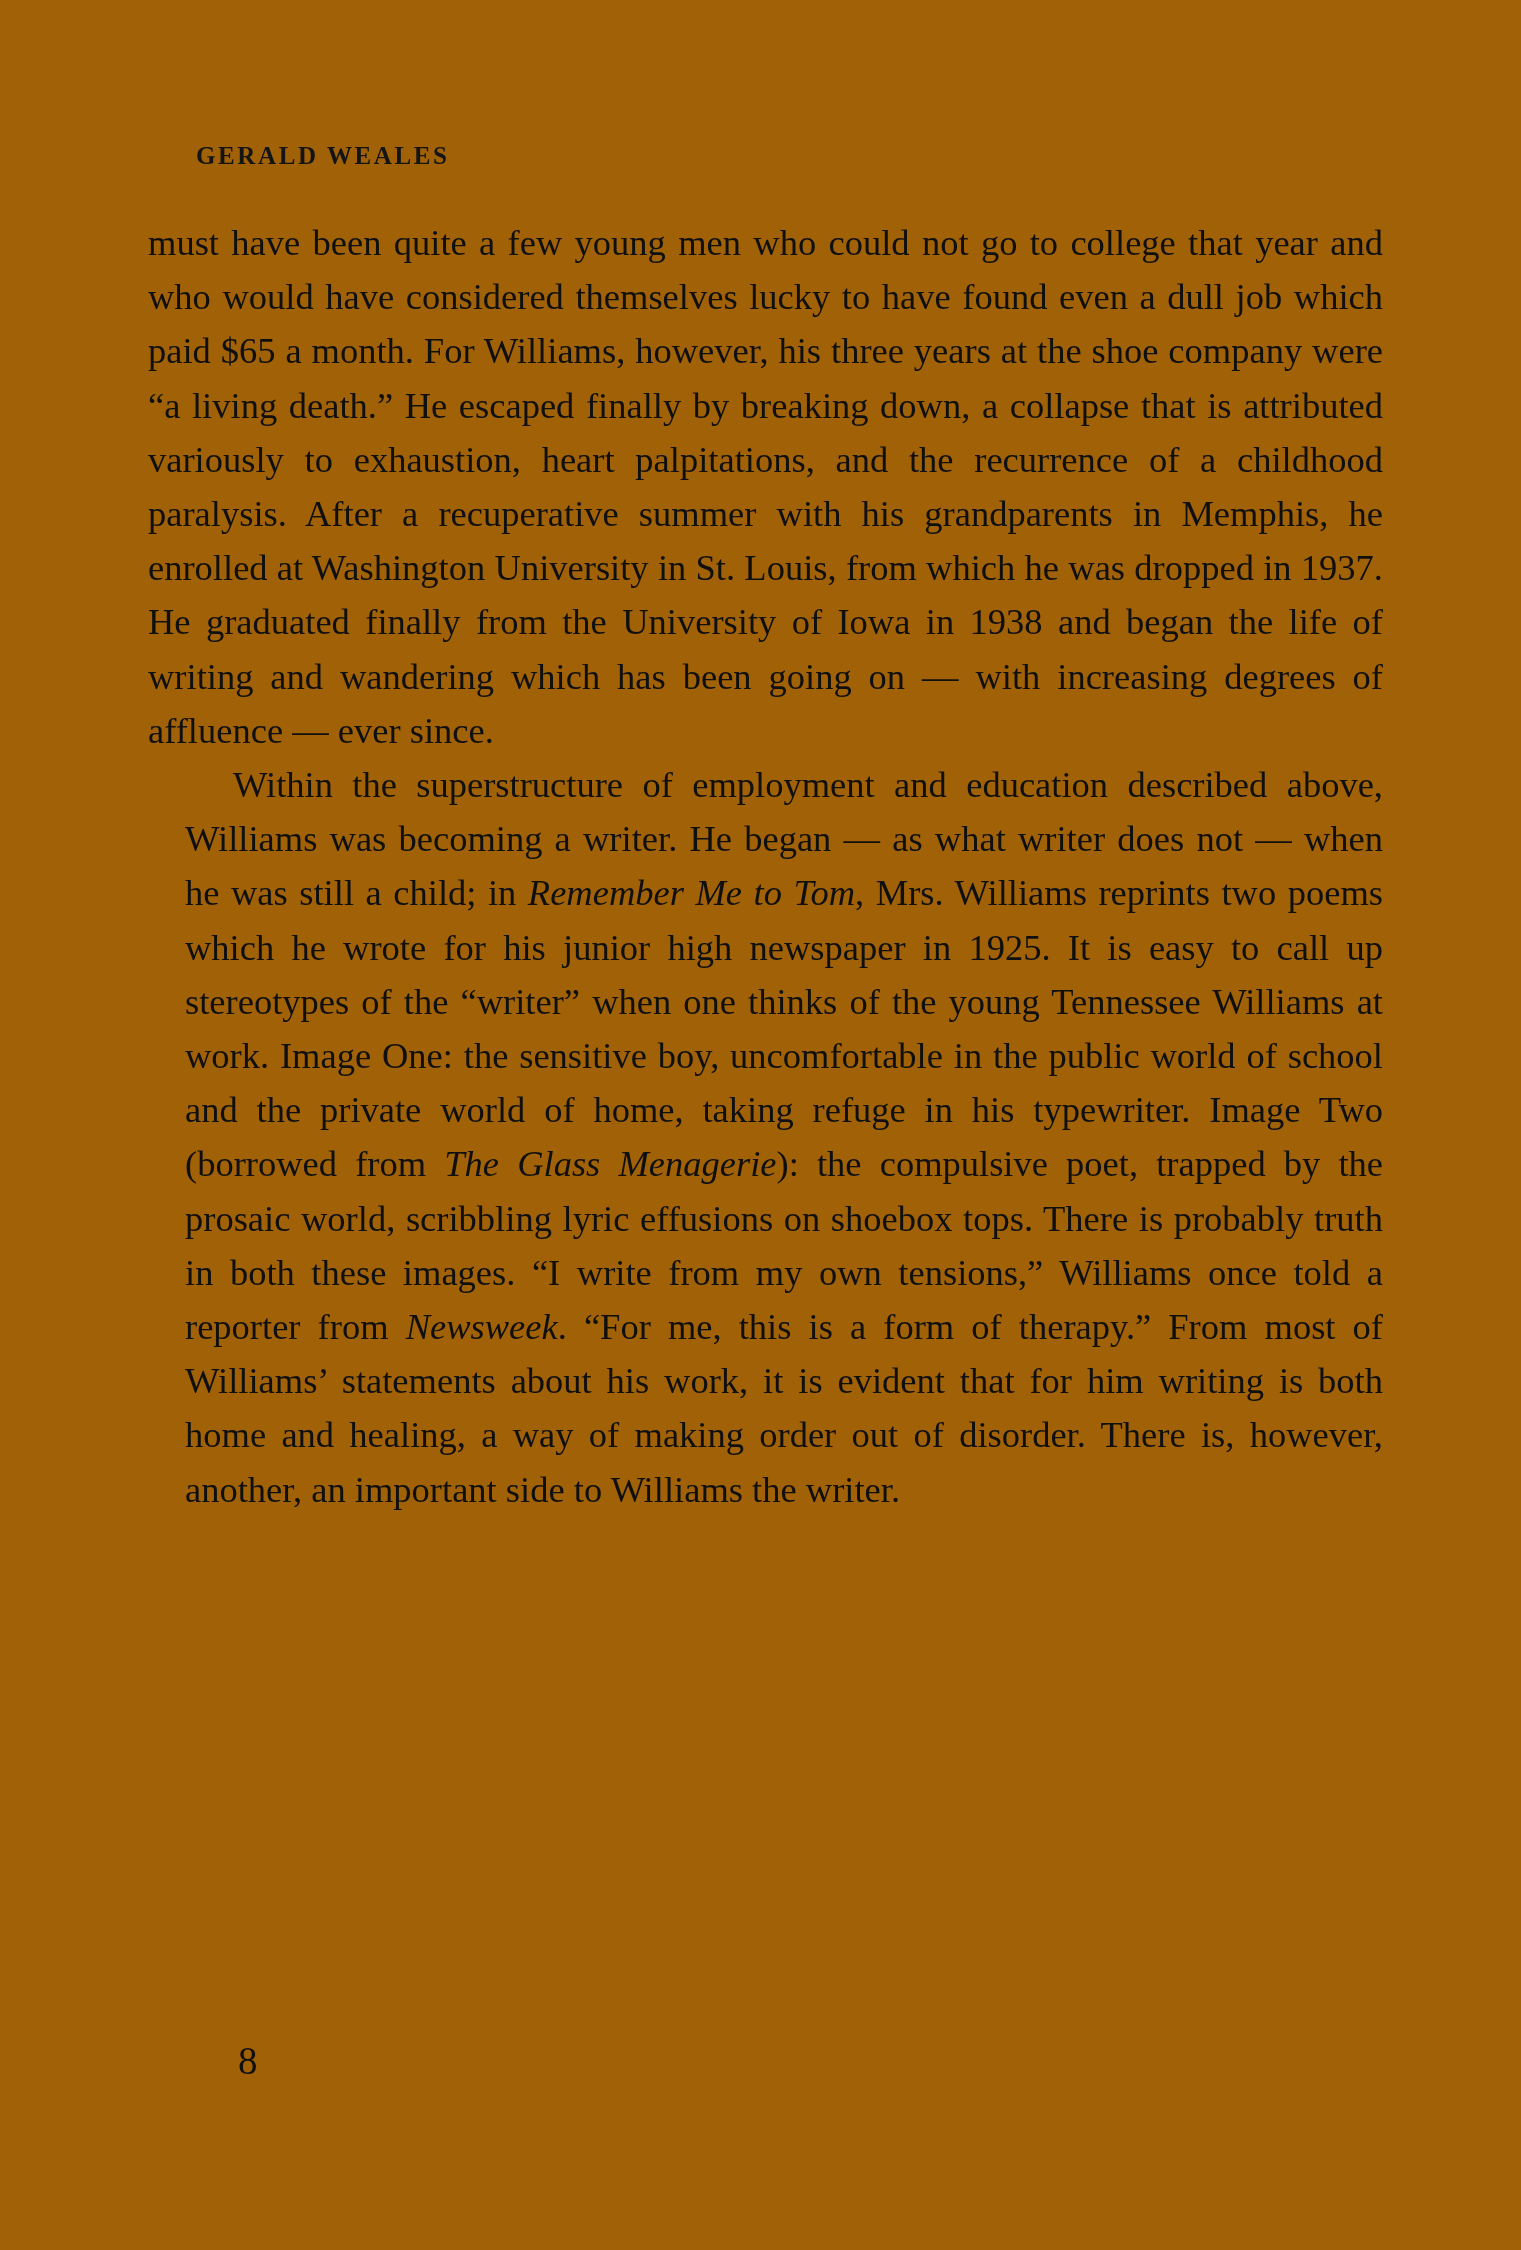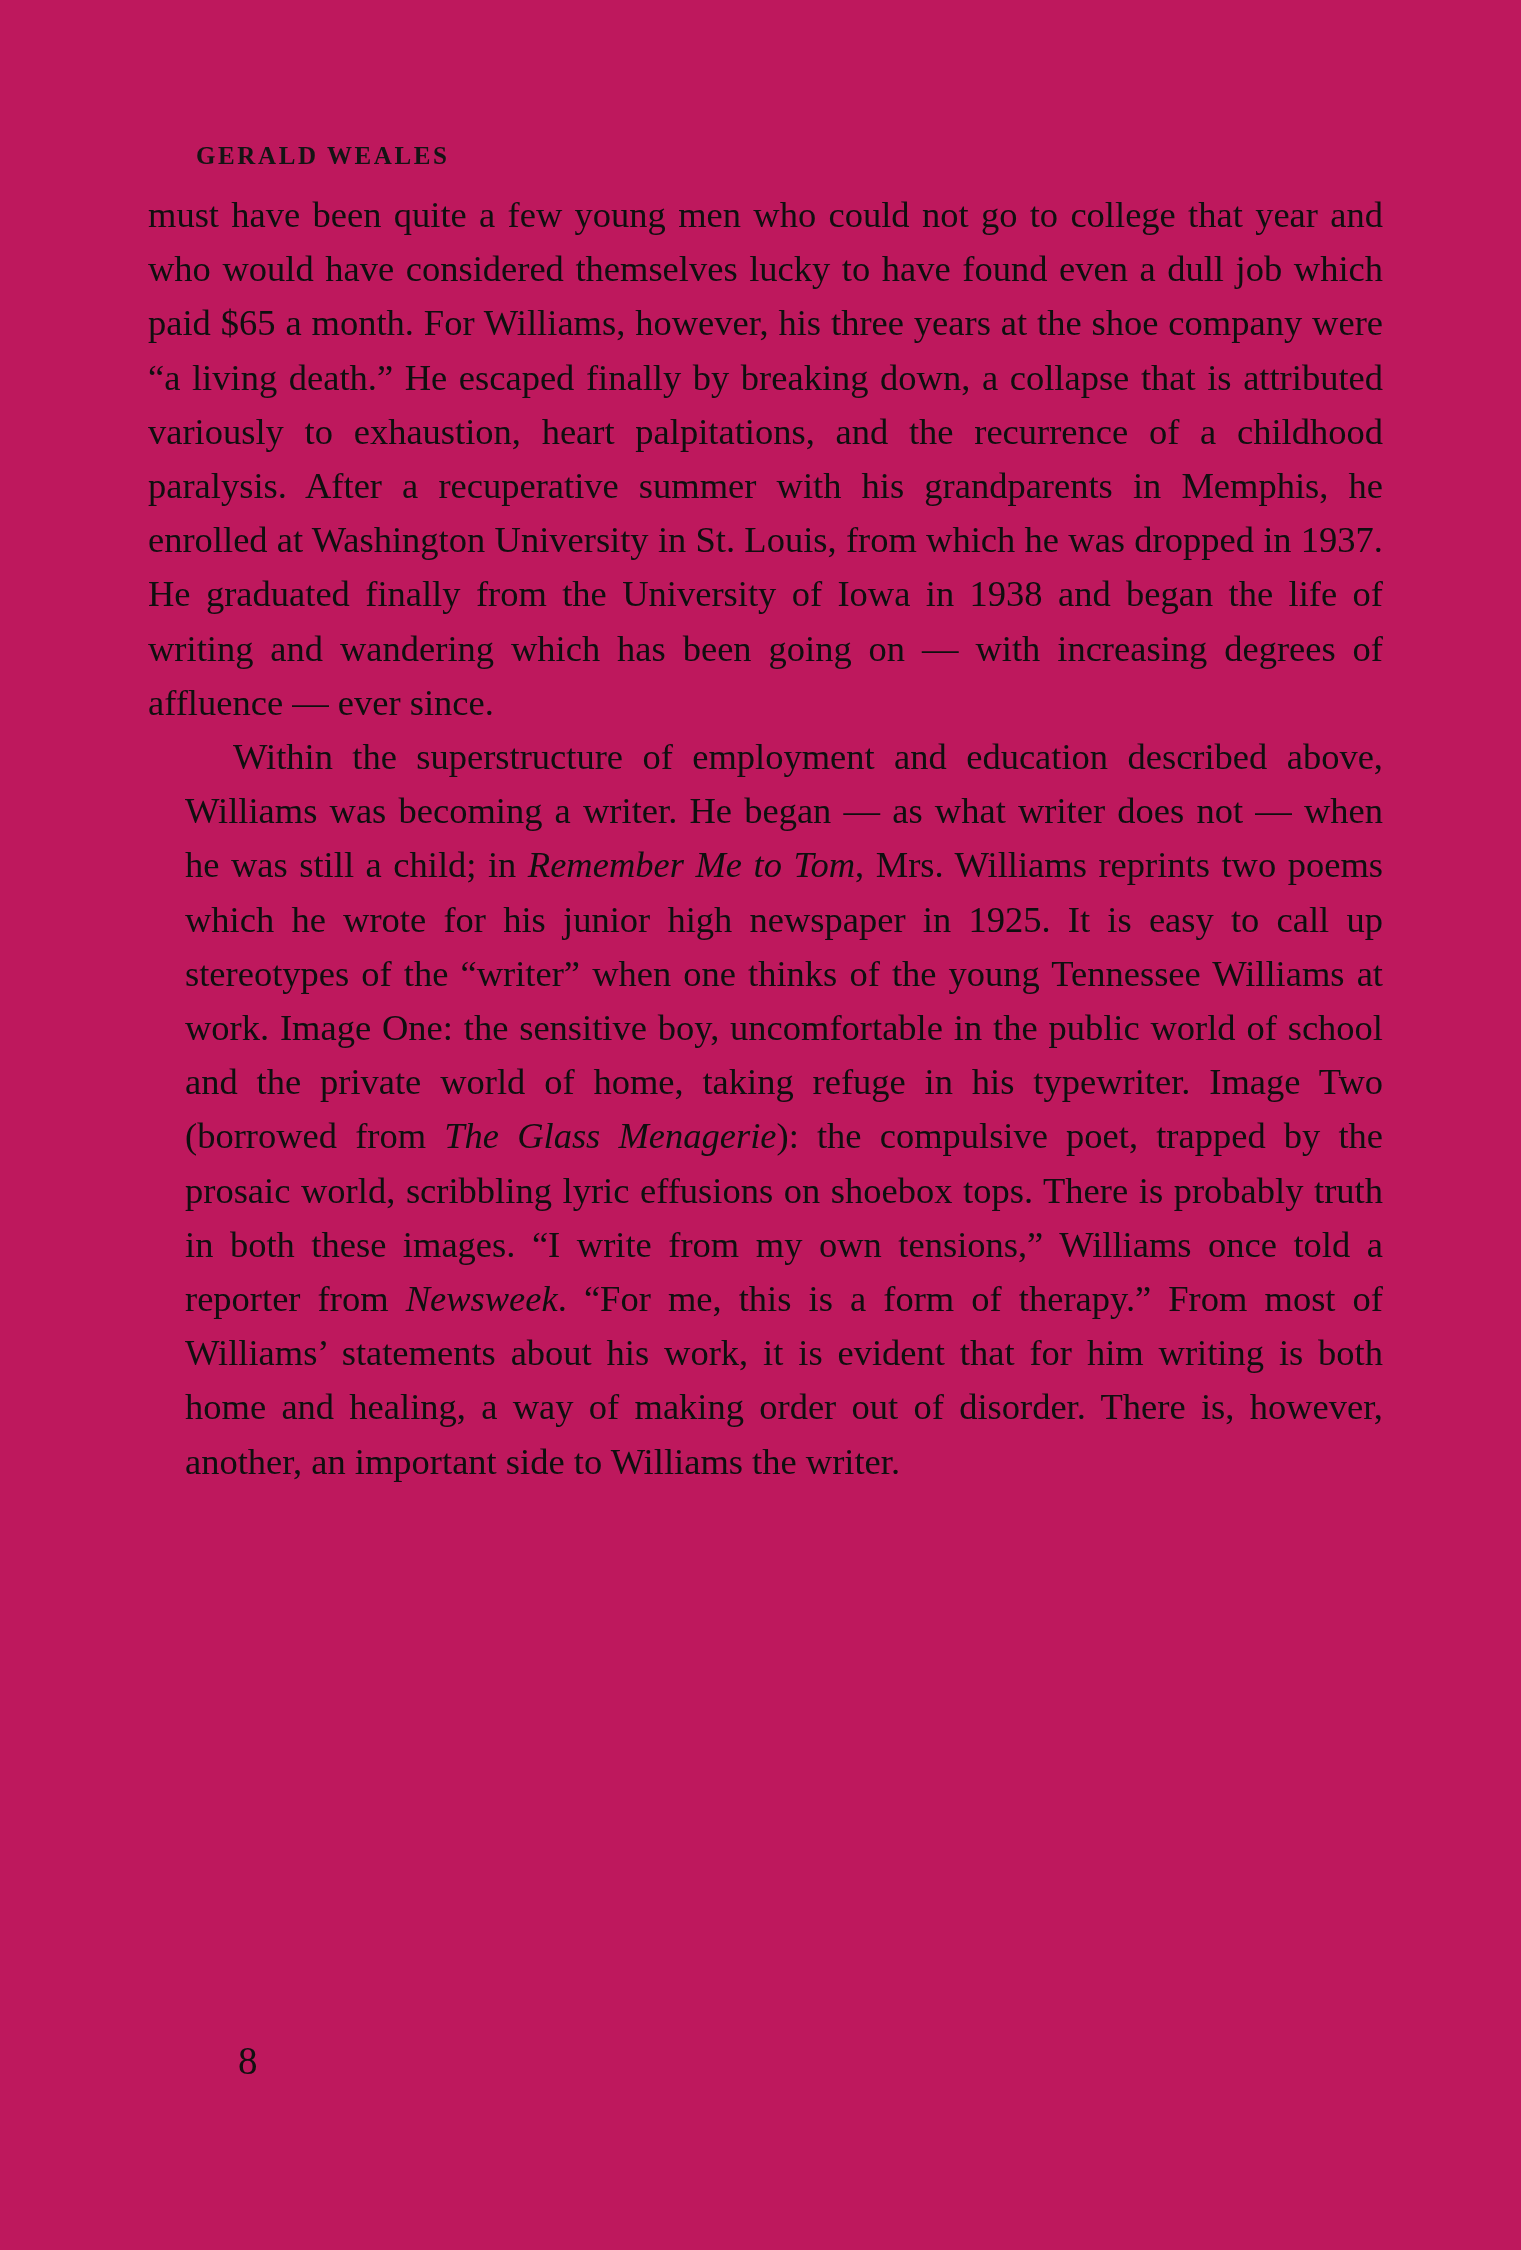--- a/index.html
+++ b/index.html
@@ -14,36 +14,36 @@
     color: #1a1a1a;
     position: relative;
     overflow: hidden;
   }
   .page {
     position: absolute;
     left: 0;
     top: 0;
     width: 1521px;
     height: 2250px;
-    background: #be185d;
+    background: #a16207;
   }
   .running-head {
     position: absolute;
     left: 196px;
     top: 142px;
     font-size: 25px;
     letter-spacing: 2.6px;
     font-family: "Liberation Serif", serif;
     color: #141414;
     font-weight: 700;
   }
   .body-col {
     position: absolute;
     left: 148px;
-    top: 188px;
+    top: 216px;
     width: 1235px;
   }
   p {
     margin: 0;
     font-size: 36.5px;
     line-height: 54.2px;
     text-align: justify;
     text-justify: inter-word;
     color: #0f0f0f;
     font-family: "Liberation Serif", serif;

